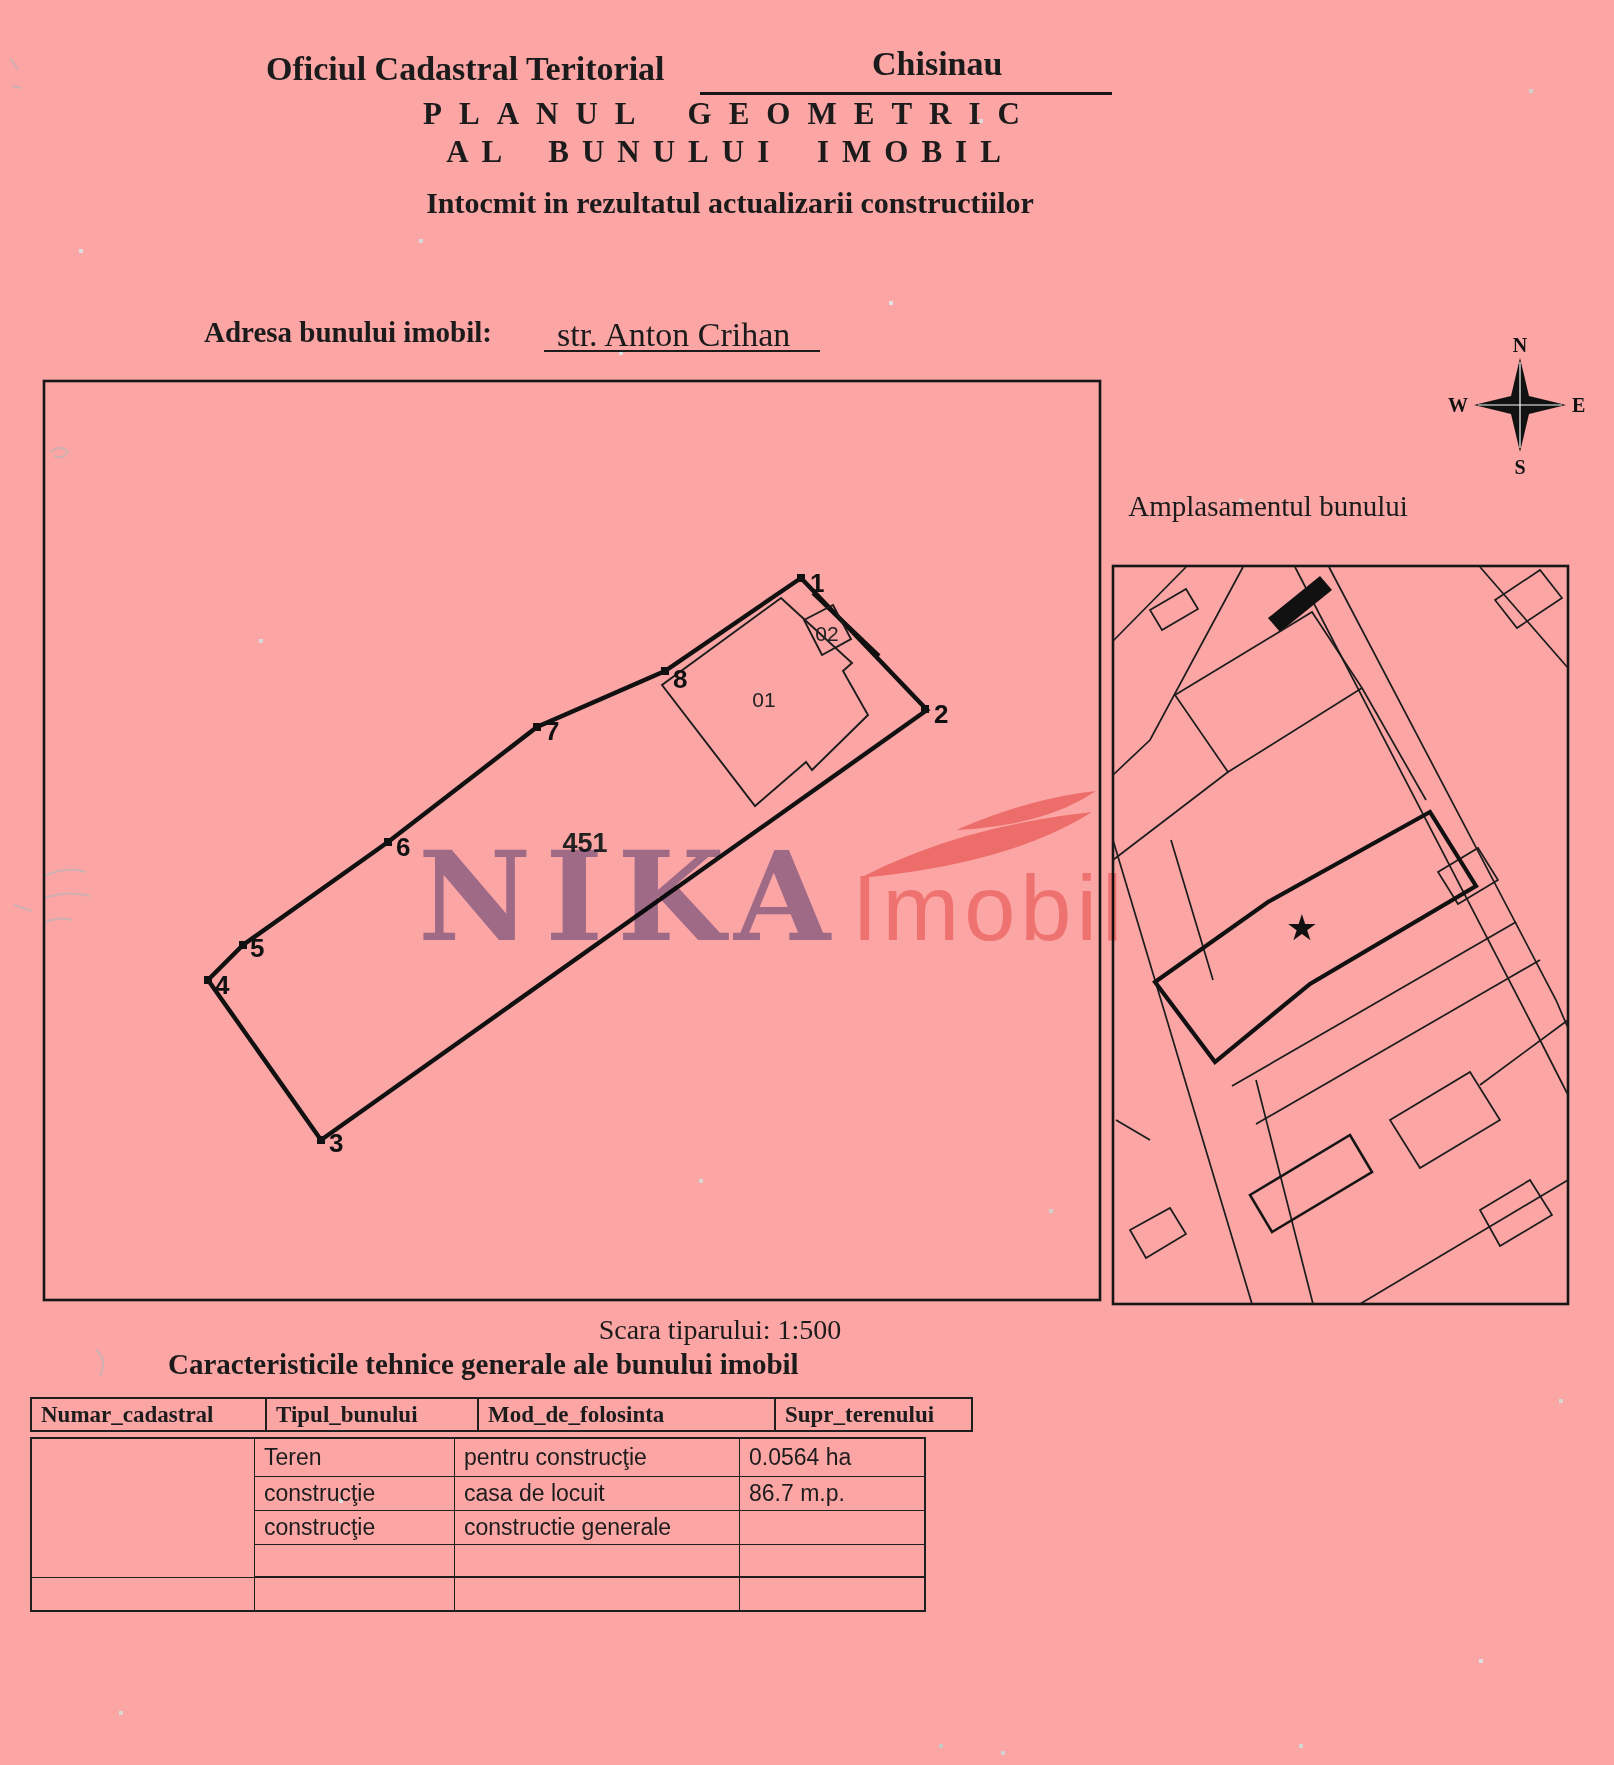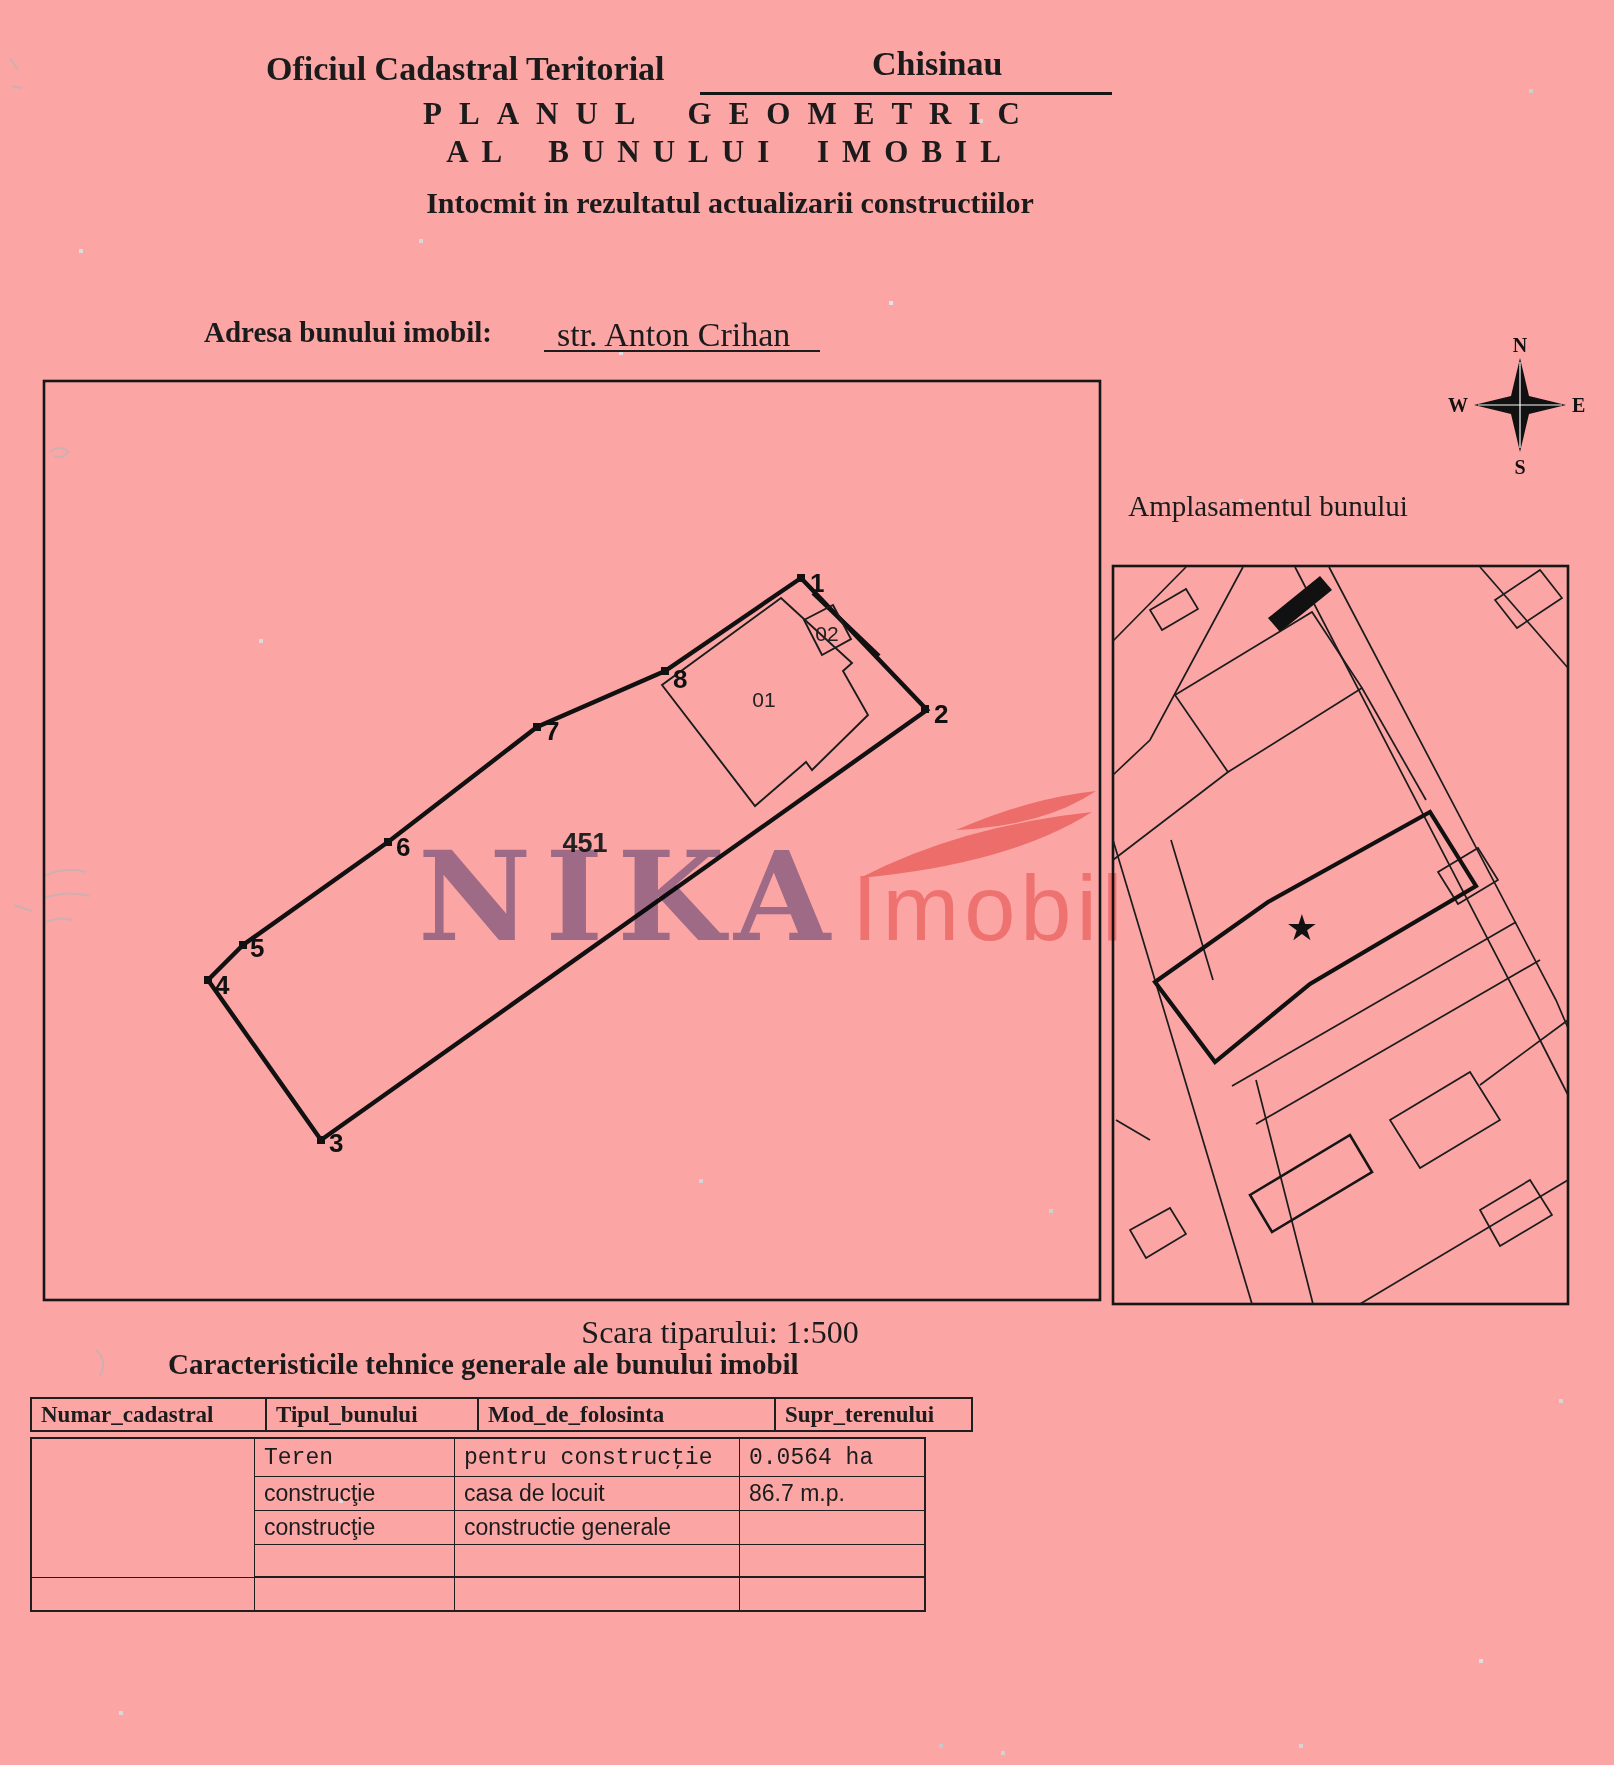--- a/index.html
+++ b/index.html
@@ -9,21 +9,21 @@
   .t-office{left:266px;top:50px;font-size:34px;font-weight:bold;}
   .t-office-val{left:872px;top:45px;font-size:34px;font-weight:bold;}
   .u1{left:700px;top:92px;width:412px;height:3px;background:#161616;}
   .t-title1{left:280px;top:96px;width:900px;text-align:center;font-size:31px;font-weight:bold;letter-spacing:17px;word-spacing:12px;}
   .t-title2{left:280px;top:134px;width:900px;text-align:center;font-size:31px;font-weight:bold;letter-spacing:13px;word-spacing:14px;}
   .t-sub{left:280px;top:186px;width:900px;text-align:center;font-size:30px;font-weight:bold;}
   .t-addr-label{left:204px;top:316px;font-size:29px;font-weight:bold;}
   .t-addr-value{left:557px;top:316px;font-size:34px;}
   .u2{left:544px;top:350px;width:276px;height:2px;background:#1c1c1c;}
   .t-map-title{left:1128px;top:490px;width:280px;text-align:center;font-size:29px;}
-  .t-scale{left:560px;top:1314px;width:320px;text-align:center;font-size:32px;}
+  .t-scale{left:560px;top:1314px;width:320px;text-align:center;font-size:28px;}
   .t-char{left:168px;top:1348px;font-size:29px;font-weight:bold;}
   .art{position:absolute;left:0;top:0;width:1614px;height:1765px;}
   .box{fill:none;stroke:#161616;stroke-width:2.6px;}
   .thick{fill:none;stroke:#111;stroke-width:4.4px;stroke-linejoin:miter;}
   .thin{fill:none;stroke:#1c1c1c;stroke-width:1.9px;stroke-linejoin:miter;}
   .mthin{fill:none;stroke:#1c1c1c;stroke-width:1.7px;stroke-linejoin:miter;}
   .mthick{fill:none;stroke:#111;stroke-width:4.2px;stroke-linejoin:miter;}
   .mmed{fill:none;stroke:#161616;stroke-width:2.6px;}
   .pencil{fill:none;stroke:#b5b5b5;stroke-width:2px;opacity:.65;}
   .ptlabel{font-family:"Liberation Sans",sans-serif;font-weight:bold;font-size:26px;fill:#111;}
@@ -34,21 +34,21 @@
   .wm-brand{font-family:"DejaVu Serif",serif;font-weight:bold;font-size:124px;letter-spacing:14px;opacity:.85;}
   .wm-suffix{font-family:"Liberation Sans",sans-serif;font-size:92px;letter-spacing:5px;opacity:.9;}
   .tablewrap{position:absolute;left:30px;top:1397px;width:853px;}
   table{border-collapse:collapse;table-layout:fixed;width:853px;
         font-family:"Liberation Sans",sans-serif;font-size:23px;color:#1c1c1c;}
   .thead{margin-bottom:0;}
   .thead td{border:2.4px solid #1f1f1f;height:31px;padding:0 11px 0 9px;font-weight:bold;vertical-align:middle;font-family:Liberation Serif, serif;}
   .tbody{margin-top:5px;}
   .tbody td{border:1.7px solid #1f1f1f;padding:0 0 0 9px;vertical-align:middle;}
   .tbody{border:2.4px solid #1f1f1f;}
-  .tbody tr.r1 td{height:37px;font-family:Liberation Mono, monospace;}
+  .tbody tr.r1 td{height:37px;}
   .tbody tr.r2 td{height:33px;}
   .tbody tr.r3 td{height:33px;}
   .tbody tr.r4 td{height:31px;border-bottom:2.2px solid #1f1f1f;}
   .tbody tr.r5 td{height:32px;}
   .c1{width:213px;} .c2{width:190px;} .c3{width:275px;} .c4{width:175px;}
   .noise{position:absolute;left:0;top:0;width:2px;height:2px;
     box-shadow:420px 240px 0 1px #d8d8d8,980px 120px 0 1px #dcdcdc,1530px 90px 0 1px #cfcfcf,
     260px 640px 0 1px #dadada,700px 1180px 0 1px #d5d5d5,1050px 1210px 0 1px #d0d0d0,
     940px 1745px 0 1px #c8c8c8,1002px 1752px 0 1px #d2d2d2,1480px 1660px 0 1px #dedede,
     120px 1712px 0 1px #d8d8d8,620px 352px 0 1px #e0e0e0,1240px 500px 0 1px #dadada,

